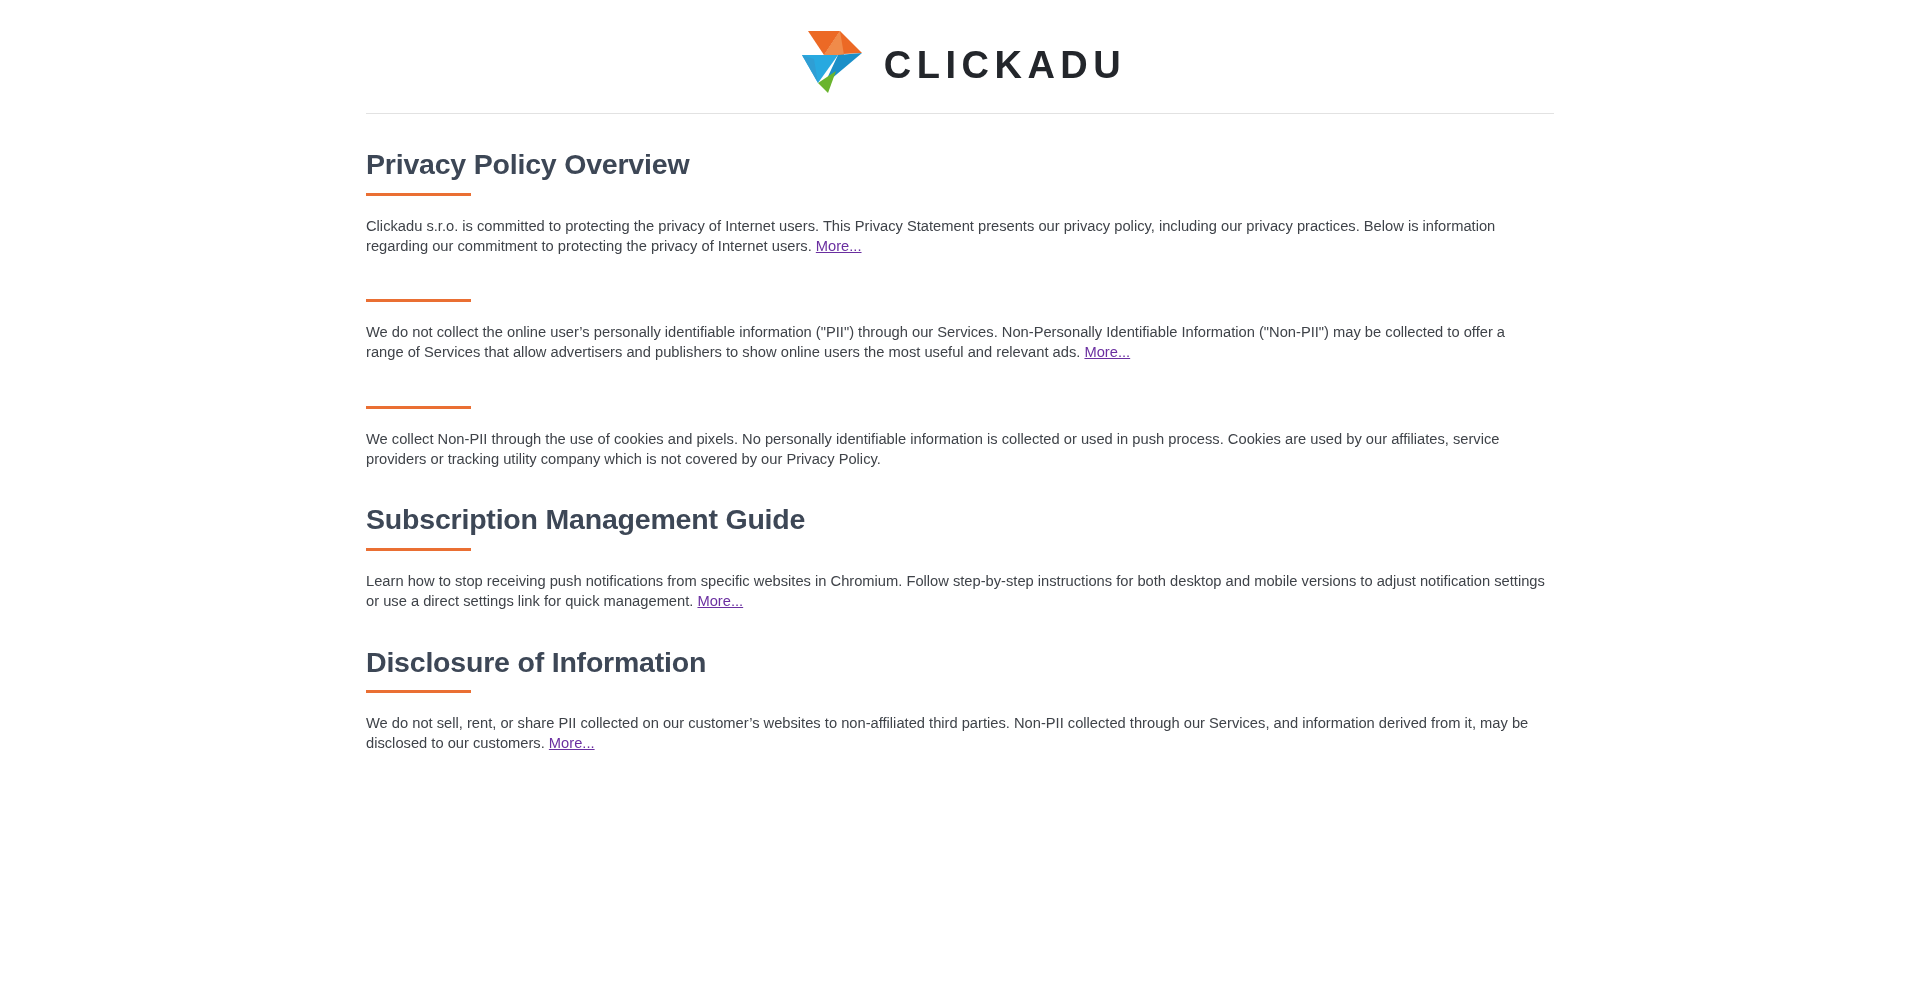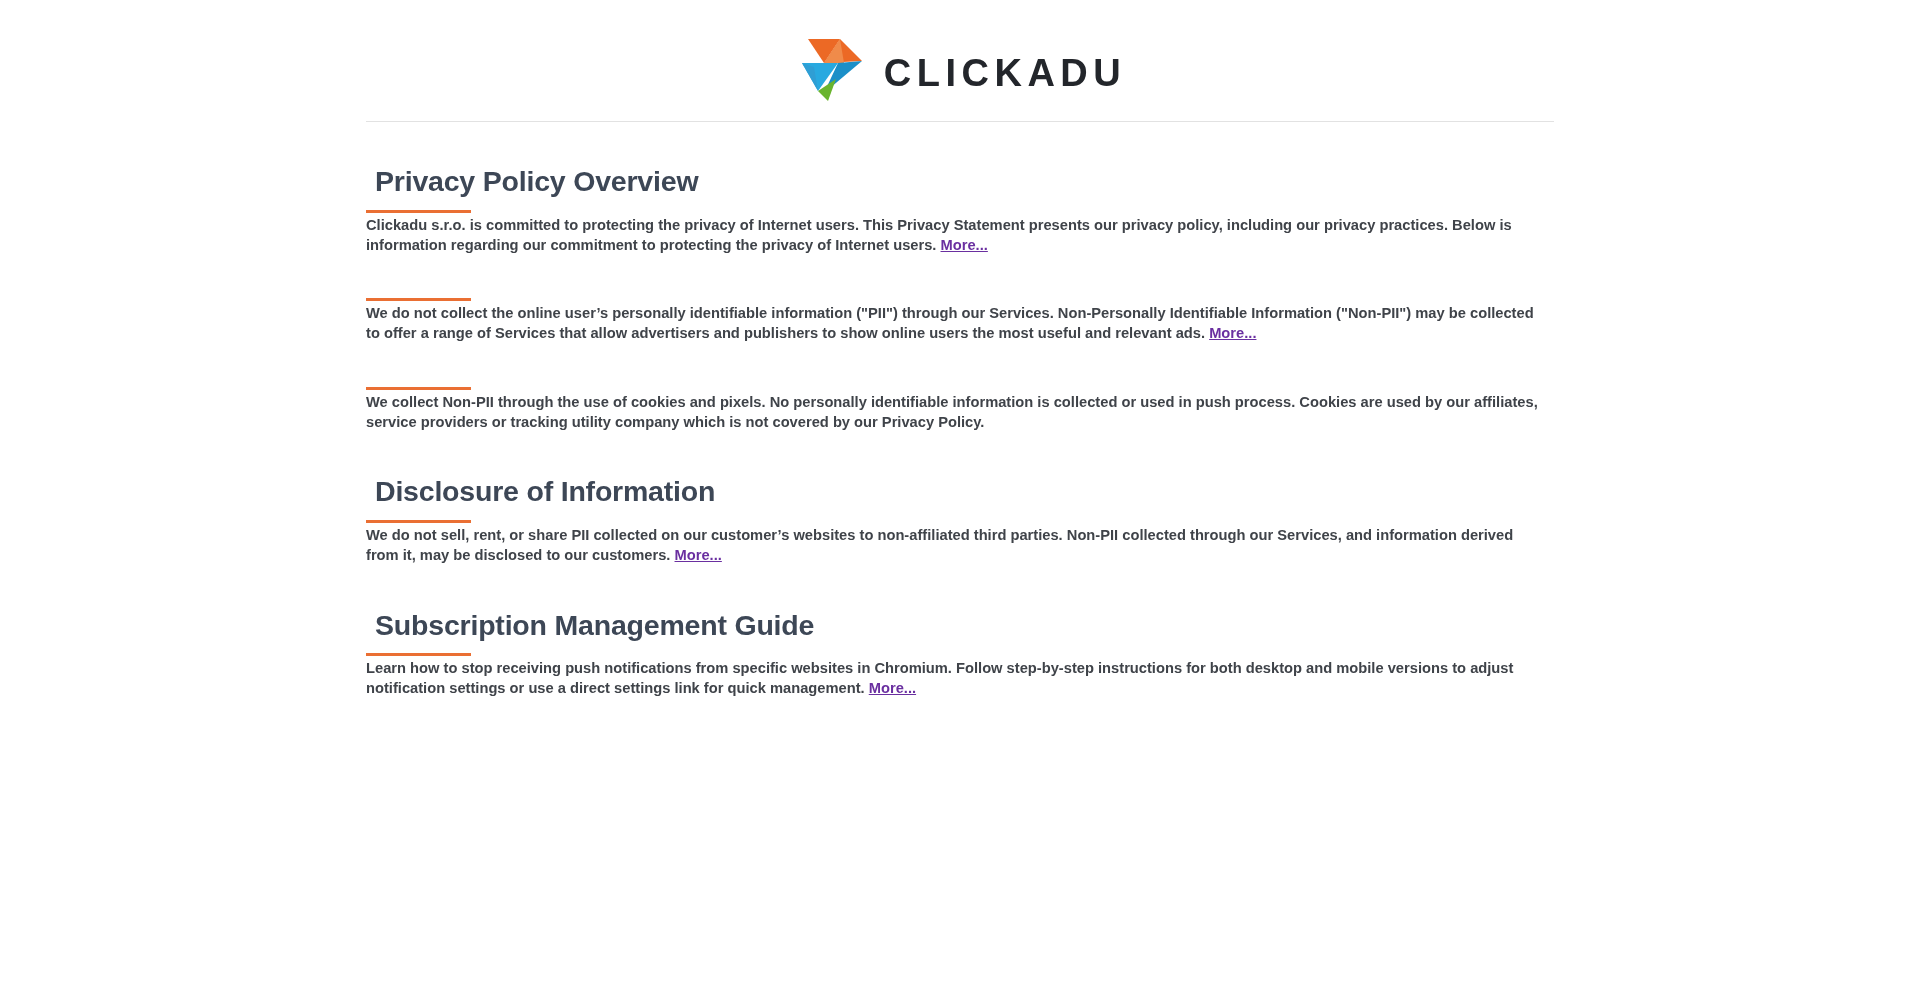--- a/index.html
+++ b/index.html
@@ -16,21 +16,21 @@
   }
   .page {
     width: 1920px;
     min-height: 993px;
     background: #ffffff;
     position: relative;
   }
   .container {
     width: 1188px;
     margin: 0 auto;
-    padding-top: 18px;
+    padding-top: 10px;
   }
   
   .header {
     display: flex;
     align-items: center;
     justify-content: center;
     height: 104px;
     border-bottom: 1px solid #e2e2e2;
   }
   .logo-wrap {
@@ -58,37 +58,36 @@
     padding-top: 33px;
   }
   .section:first-of-type {
     padding-top: 30px;
   }
   .section h2 {
     font-family: "Liberation Sans", sans-serif;
     font-size: 28.5px;
     font-weight: 700;
     color: #3d4756;
-    margin: 9px;
+    margin: 0;
     line-height: 1.25;
     letter-spacing: -0.2px;
   }
   .rule {
     width: 105px;
     height: 3px;
     background: #ea6f33;
     margin-top: 10px;
   }
   .section p {
     font-size: 14.7px;
     line-height: 1.38;
     color: #3f4349;
-    margin: 2px 0 0 0;
+    margin: 20px 0 0 0;
     max-width: 1180px;
-    font-weight: bold;
   }
   .section p a {
     color: #6a2fa0;
     text-decoration: underline;
   }
   .spacer-bottom { height: 40px; }
 </style>
 </head>
 <body>
 
@@ -122,26 +121,26 @@
       <div class="rule"></div>
       <p><span>We do not collect the online user’s personally identifiable information ("PII") through our Services. Non-Personally Identifiable Information ("Non-PII") may be collected to offer a range of Services that allow advertisers and publishers to show online users the most useful and relevant ads. </span><a href="#">More...</a></p>
     </div>
 
     <div class="section">
       <div class="rule"></div>
       <p><span>We collect Non-PII through the use of cookies and pixels. No personally identifiable information is collected or used in push process. Cookies are used by our affiliates, service providers or tracking utility company which is not covered by our Privacy Policy.</span></p>
     </div>
 
     <div class="section">
+      <h2>Subscription Management Guide</h2>
+      <div class="rule"></div>
+      <p><span>Learn how to stop receiving push notifications from specific websites in Chromium. Follow step-by-step instructions for both desktop and mobile versions to adjust notification settings or use a direct settings link for quick management. </span><a href="#">More...</a></p>
+    </div>
+
+    <div class="section">
       <h2>Disclosure of Information</h2>
       <div class="rule"></div>
       <p><span>We do not sell, rent, or share PII collected on our customer’s websites to non-affiliated third parties. Non-PII collected through our Services, and information derived from it, may be disclosed to our customers. </span><a href="#">More...</a></p>
-    </div>
-
-    <div class="section">
-      <h2>Subscription Management Guide</h2>
-      <div class="rule"></div>
-      <p><span>Learn how to stop receiving push notifications from specific websites in Chromium. Follow step-by-step instructions for both desktop and mobile versions to adjust notification settings or use a direct settings link for quick management. </span><a href="#">More...</a></p>
     </div>
 
     <div class="spacer-bottom"></div>
   </div>
 </div>
 
 </body></html>

